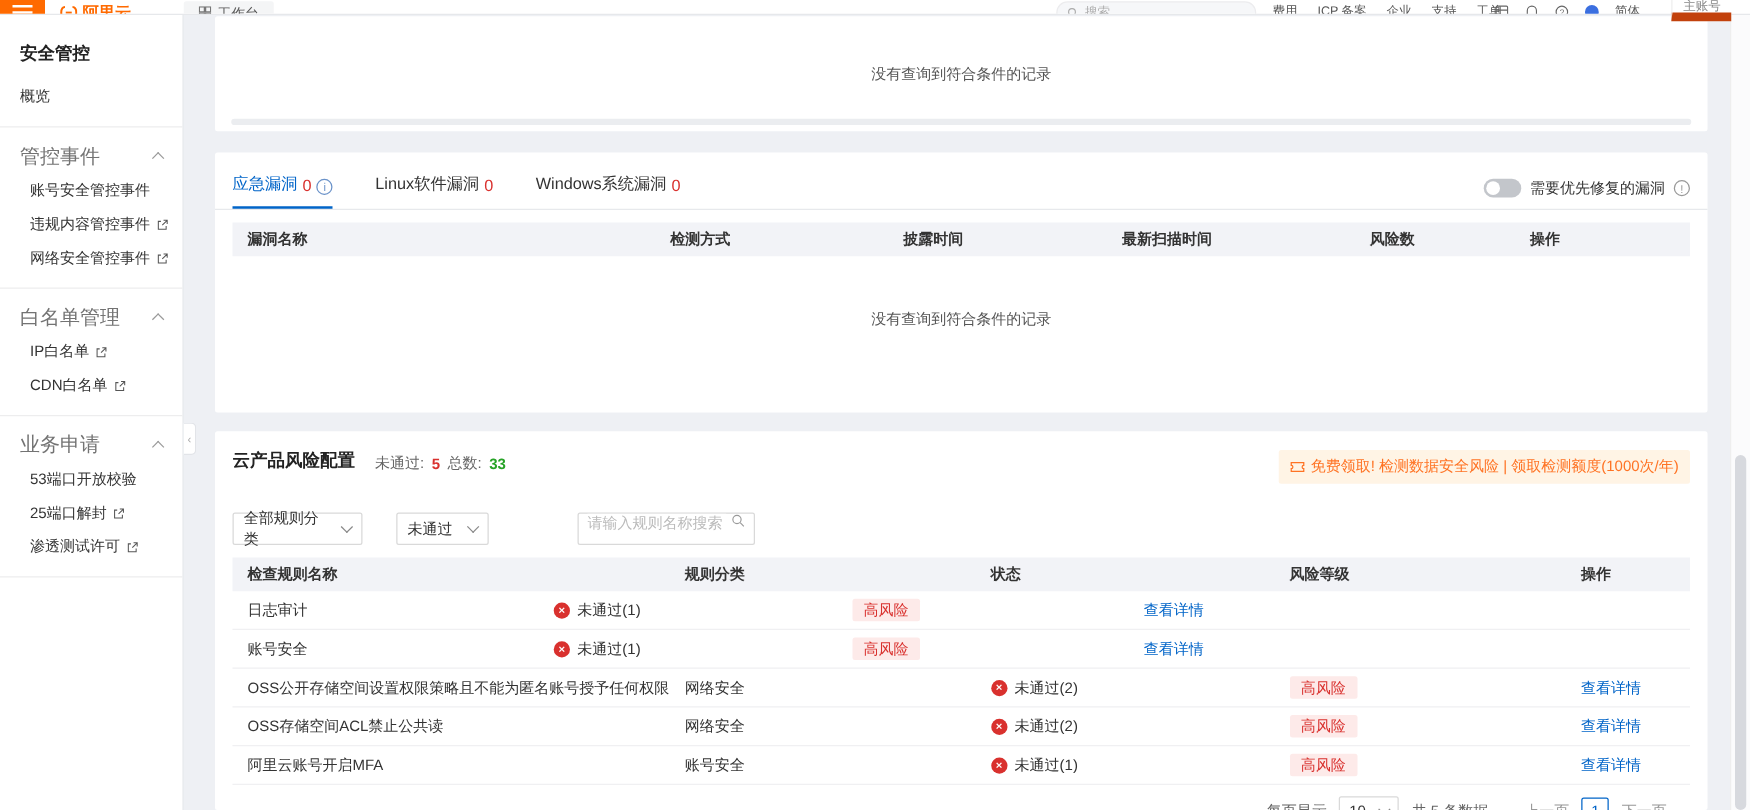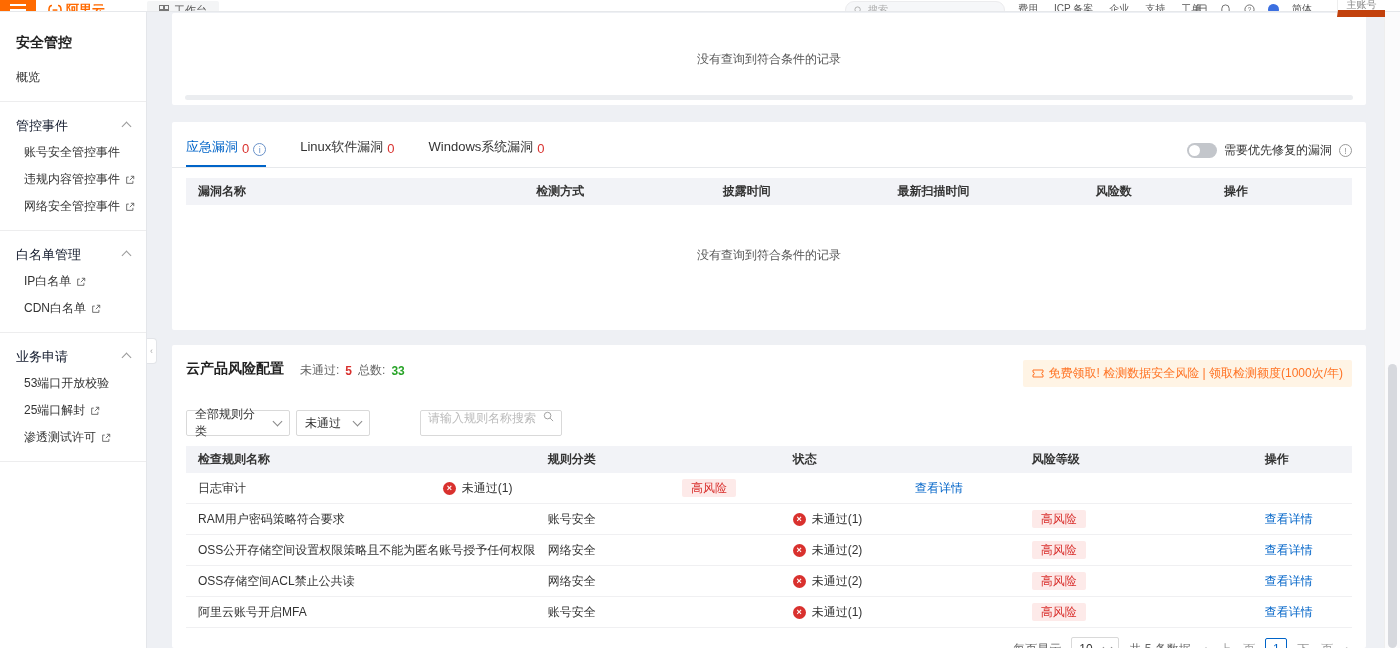--- a/index.html
+++ b/index.html
@@ -28,22 +28,22 @@
     border-left:1px solid #eee; border-bottom:7px solid #c2410c; display:flex; align-items:center;
     justify-content:center; font-size:10px; color:#888; z-index:6; }
 
   
   .sidebar { position:absolute; left:0; top:12px; width:147px; height:636px; background:#fff;
     border-right:1px solid #e4e6ea; z-index:2; }
   .side-title { padding:22px 16px 0; font-size:14px; font-weight:bold; color:#222; }
   .side-item { height:27px; line-height:27px; padding-left:16px; font-size:12px; color:#333; cursor:pointer; }
   .side-item.top-item { margin-top:12px; }
   .side-hr { border:none; border-top:1px solid #ededee; margin:10px 0; }
-  .group-head { position:relative; height:27px; line-height:27px; padding-left:16px; font-size:13px;
-    color:#0f172a; margin-top:6px; cursor:pointer; }
+  .group-head { position:relative; height:27px; line-height:27px; padding-left:16px; font-size:16px;
+    color:#737373; margin-top:6px; cursor:pointer; }
   .chev-up { position:absolute; right:16px; top:11px; width:7px; height:7px; border-left:1px solid #999;
     border-top:1px solid #999; transform:rotate(45deg); }
   .sub-item { height:27px; line-height:27px; padding-left:24px; font-size:12px; color:#333;
     cursor:pointer; display:flex; align-items:center; gap:5px; }
   .ext { flex:0 0 auto; display:inline-block; margin-top:1px; }
 
   .collapse-handle { position:absolute; left:147px; top:338px; width:10px; height:26px; background:#fff;
     border:1px solid #e2e4e8; border-left:none; border-radius:0 4px 4px 0; z-index:3; display:flex;
     align-items:center; justify-content:center; color:#aaa; font-size:9px; cursor:pointer; }
 
@@ -90,21 +90,21 @@
     font-size:12px; font-weight:bold; color:#333; }
   .thead > div { padding-left:12px; }
   .v0{width:29%;} .v1{width:16%;} .v2{width:15%;} .v3{width:17%;} .v4{width:11%;} .v5{width:12%;}
   .card2 .empty { padding-top:42px; text-align:center; font-size:12px; color:#555; }
 
   .card3 { top:345px; height:303px; overflow:hidden; }
   .stats { display:flex; align-items:center; gap:6px; margin-left:16px; font-size:12px; color:#666; padding-top:2px; }
   .stat-red { color:#d9312e; font-weight:bold; }
   .stat-green { color:#27a327; font-weight:bold; }
   .title-left { display:flex; align-items:flex-start; }
-  .filters { display:flex; gap:6px; padding:0 14px; margin-top:23px; }
+  .filters { display:flex; gap:27px; padding:0 14px; margin-top:23px; }
   .select { height:26px; border:1px solid #d9d9d9; border-radius:2px; background:#fff; display:flex;
     align-items:center; justify-content:space-between; padding:0 8px; font-size:12px; color:#333; cursor:pointer; }
   .sel-cat { width:104px; } .sel-status { width:74px; }
   .caret { width:7px; height:7px; border-right:1px solid #888; border-bottom:1px solid #888;
     transform:rotate(45deg); margin-top:-4px; margin-left:8px; }
   .search-box { width:142px; height:26px; border:1px solid #d9d9d9; border-radius:2px; display:flex;
     align-items:flex-start; padding:0 7px; gap:4px;margin-left:44px; }
   .search-box input { border:none; outline:none; flex:1; min-width:0; font-size:12px; color:#333;
     font-family:inherit; }
   .search-box input::placeholder { color:#bbb; }
@@ -361,23 +361,20 @@
         <span>未通过(1)</span>
       </div>
     <div class="r3">
         <span class="risk-badge">高风险</span>
       </div>
     <div class="r4">
         <span class="link">查看详情</span>
       </div>
   </div>
   <div class="trow">
-    <div class="r0">
-        <span>RAM用户密码策略符合要求</span>
-      </div>
     <div class="r1">
         <span>账号安全</span>
       </div>
     <div class="r2 status-cell">
         <span class="status-dot"></span>
         <span>未通过(1)</span>
       </div>
     <div class="r3">
         <span class="risk-badge">高风险</span>
       </div>

